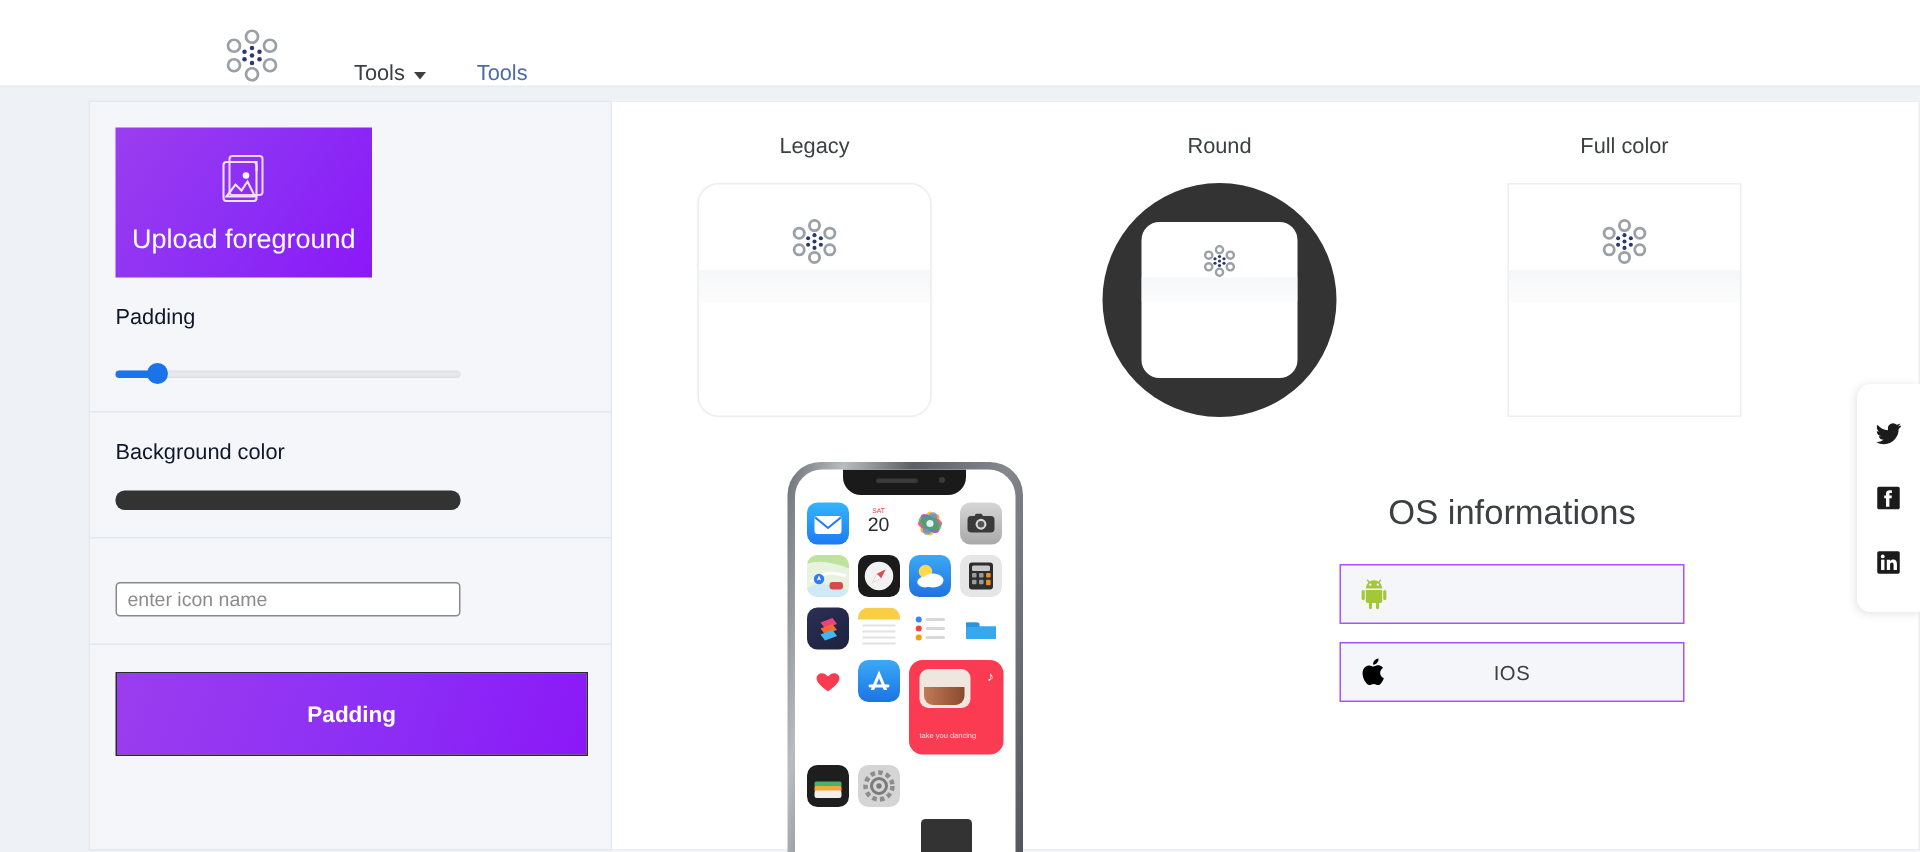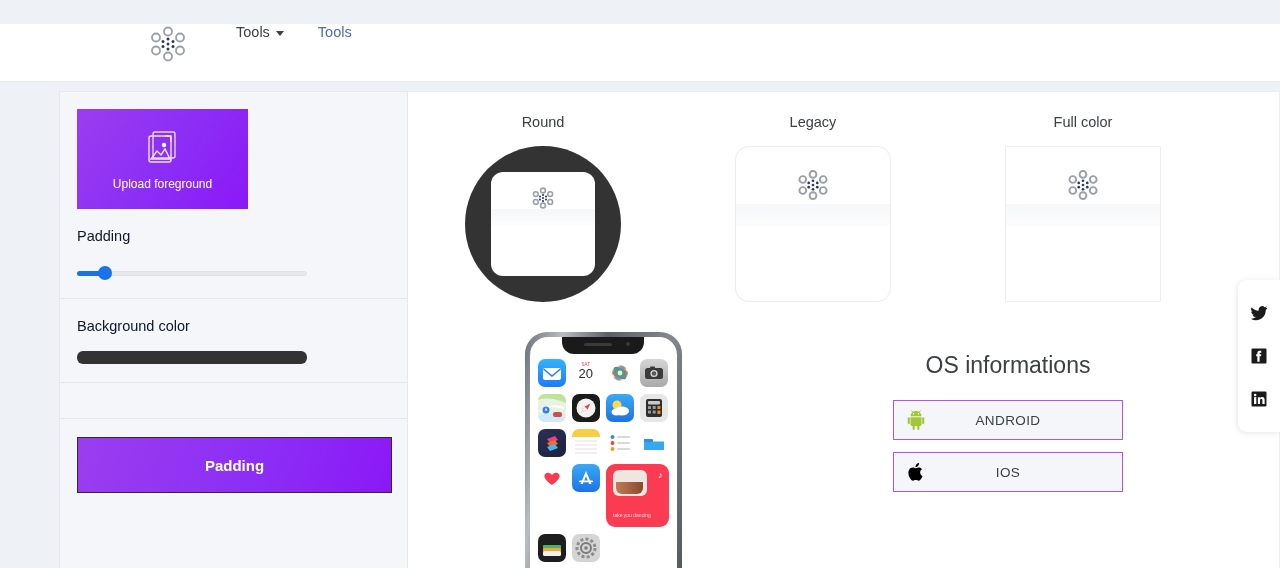--- a/index.html
+++ b/index.html
@@ -6,24 +6,23 @@
   html, body {
     width: 1280px; height: 568px;
     font-family: "Liberation Sans", sans-serif;
     background: #eef1f6;
     overflow: hidden;
   }
 
   
   .header {
     height: 58px; background: #fff; width: 100%;
-    display: flex; align-items: flex-start;
+    display: flex; align-items: flex-end;
     border-bottom: 1px solid #e8eaed;
     position: relative;
-    margin-top: 24px;
   }
   .logo-wrap { margin-left: 148px; width: 40px; height: 40px; }
   .nav { display: flex; align-items: center; margin-left: 48px; gap: 34px; }
   .nav-item {
     font-size: 14.5px; color: #3c4043; display: flex; align-items: center; gap: 6px;
     cursor: pointer;
   }
   .nav-item.link { color: #4e6ba8; }
   .caret {
     width: 0; height: 0; border-left: 4.5px solid transparent;
@@ -52,21 +51,21 @@
   }
   .panel { padding: 17px 17px 18px 17px; border-bottom: 1px solid #e2e6ee; }
   .panel:last-child { border-bottom: none; }
 
   .upload-btn {
     width: 171px; height: 100px;
     background: linear-gradient(125deg, #9b3dee 0%, #8c2ff5 50%, #8b18f7 100%);
     display: flex; flex-direction: column; align-items: center; justify-content: center;
     cursor: pointer; gap: 2px;
   }
-  .upload-label { color: #fff; font-size: 12px; margin-top: 7px; }
+  .upload-label { color: #fff; font-size: 18px; margin-top: 7px; }
 
   .field-label { font-size: 14.5px; color: #0f172a; margin: 19px 0 0 0; }
 
   .slider-row { margin-top: 22px; height: 14px; position: relative; width: 230px; }
   .slider-track {
     position: absolute; top: 5px; left: 0; width: 230px; height: 5px;
     background: #e6e8ec; border-radius: 3px; border: 1px solid #dfe1e6;
   }
   .slider-fill {
     position: absolute; top: 5px; left: 0; width: 27px; height: 5px;
@@ -263,30 +262,59 @@
         <div class="slider-thumb"></div>
       </div>
     </div>
 
     <div class="panel">
       <div class="field-label" style="margin-top:2px">Background color</div>
       <div class="swatch"></div>
     </div>
 
     <div class="panel">
+      <input class="text-input" type="text" placeholder="enter icon name" style="">
     </div>
 
     <div class="download-panel">
       <div class="download-btn">Padding</div>
     </div>
   </div>
 
   <div class="main">
 
     <div class="previews">
+
+      <div class="preview-col">
+        <div class="preview-title">Legacy</div>
+        <div class="tile-legacy">
+          <div class="tile-seam"></div>
+          <div class="tile-logo">
+            <svg width="34" height="34" viewBox="0 0 40 40">
+              <g class="ring" stroke-width="2.2">
+                <circle cx="20" cy="7.5" r="4"></circle>
+                  <circle cx="32" cy="13.5" r="4"></circle>
+                <circle cx="32" cy="26.5" r="4"></circle>
+                  <circle cx="20" cy="32.5" r="4"></circle>
+                <circle cx="8" cy="26.5" r="4"></circle>
+                  <circle cx="8" cy="13.5" r="4"></circle>
+              </g>
+              <g class="dotc">
+                <circle cx="20" cy="15" r="1.6"></circle>
+                  <circle cx="25" cy="17.5" r="1.6"></circle>
+                <circle cx="25" cy="22.5" r="1.6"></circle>
+                  <circle cx="20" cy="25" r="1.6"></circle>
+                <circle cx="15" cy="22.5" r="1.6"></circle>
+                  <circle cx="15" cy="17.5" r="1.6"></circle>
+                <circle cx="20" cy="20" r="1.6"></circle>
+              </g>
+            </svg>
+          </div>
+        </div>
+      </div>
 
       <div class="preview-col">
         <div class="preview-title">Round</div>
         <div class="round-outer">
           <div class="round-inner">
             <div class="tile-seam"></div>
             <div class="tile-logo">
               <svg width="24" height="24" viewBox="0 0 40 40">
                 <g class="ring" stroke-width="2.6">
                   <circle cx="20" cy="7.5" r="4"></circle>
@@ -305,48 +333,20 @@
                     <circle cx="15" cy="17.5" r="1.8"></circle>
                   <circle cx="20" cy="20" r="1.8"></circle>
                 </g>
               </svg>
             </div>
           </div>
         </div>
       </div>
 
       <div class="preview-col">
-        <div class="preview-title">Legacy</div>
-        <div class="tile-legacy">
-          <div class="tile-seam"></div>
-          <div class="tile-logo">
-            <svg width="34" height="34" viewBox="0 0 40 40">
-              <g class="ring" stroke-width="2.2">
-                <circle cx="20" cy="7.5" r="4"></circle>
-                  <circle cx="32" cy="13.5" r="4"></circle>
-                <circle cx="32" cy="26.5" r="4"></circle>
-                  <circle cx="20" cy="32.5" r="4"></circle>
-                <circle cx="8" cy="26.5" r="4"></circle>
-                  <circle cx="8" cy="13.5" r="4"></circle>
-              </g>
-              <g class="dotc">
-                <circle cx="20" cy="15" r="1.6"></circle>
-                  <circle cx="25" cy="17.5" r="1.6"></circle>
-                <circle cx="25" cy="22.5" r="1.6"></circle>
-                  <circle cx="20" cy="25" r="1.6"></circle>
-                <circle cx="15" cy="22.5" r="1.6"></circle>
-                  <circle cx="15" cy="17.5" r="1.6"></circle>
-                <circle cx="20" cy="20" r="1.6"></circle>
-              </g>
-            </svg>
-          </div>
-        </div>
-      </div>
-
-      <div class="preview-col">
         <div class="preview-title">Full color</div>
         <div class="tile-square">
           <div class="tile-seam"></div>
           <div class="tile-logo">
             <svg width="34" height="34" viewBox="0 0 40 40">
               <g class="ring" stroke-width="2.2">
                 <circle cx="20" cy="7.5" r="4"></circle>
                   <circle cx="32" cy="13.5" r="4"></circle>
                 <circle cx="32" cy="26.5" r="4"></circle>
                   <circle cx="20" cy="32.5" r="4"></circle>
@@ -538,21 +538,20 @@
               <rect x="18.7" y="9" width="2.3" height="7.5" rx="1.15"></rect>
               <rect x="8.3" y="18" width="2.3" height="5" rx="1.15"></rect>
               <rect x="13.4" y="18" width="2.3" height="5" rx="1.15"></rect>
               <path d="M6 8 a6 6 0 0 1 12 0 Z"></path>
               <circle cx="9.3" cy="5.2" r=".8" fill="#fff"></circle>
               <circle cx="14.7" cy="5.2" r=".8" fill="#fff"></circle>
               <line x1="7" y1="1.6" x2="9" y2="4" stroke="#a4c639" stroke-width="1"></line>
               <line x1="17" y1="1.6" x2="15" y2="4" stroke="#a4c639" stroke-width="1"></line>
             </svg>
           </span>
-          <span class="os-btn-label">ANDROID</span>
         </div>
 
         <div class="os-btn">
           <span class="os-icon">
             <svg width="22" height="22" viewBox="0 0 24 24" fill="#000">
               <path d="M16.5 12.6c0-2.4 2-3.5 2.1-3.6-1.1-1.7-2.9-1.9-3.5-1.9-1.5-.2-2.9.9-3.6.9s-1.9-.9-3.1-.8c-1.6 0-3.1.9-3.9 2.4-1.7 2.9-.4 7.2 1.2 9.5.8 1.1 1.7 2.4 3 2.4 1.2 0 1.7-.8 3.1-.8s1.9.8 3.1.8c1.3 0 2.1-1.1 2.9-2.3.9-1.3 1.3-2.6 1.3-2.7 0 0-2.6-1-2.6-3.9z"></path>
               <path d="M14.3 5.3c.7-.8 1.1-2 1-3.1-1 0-2.2.7-2.9 1.5-.6.7-1.2 1.9-1 3 1.1.1 2.2-.6 2.9-1.4z"></path>
             </svg>
           </span>
           <span class="os-btn-label">IOS</span>

